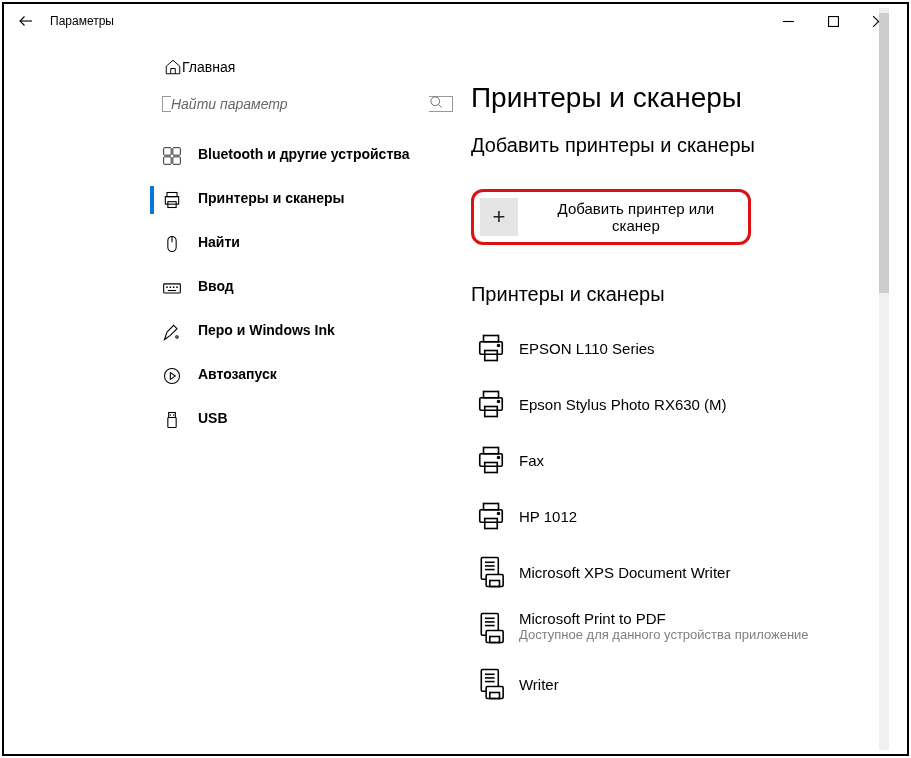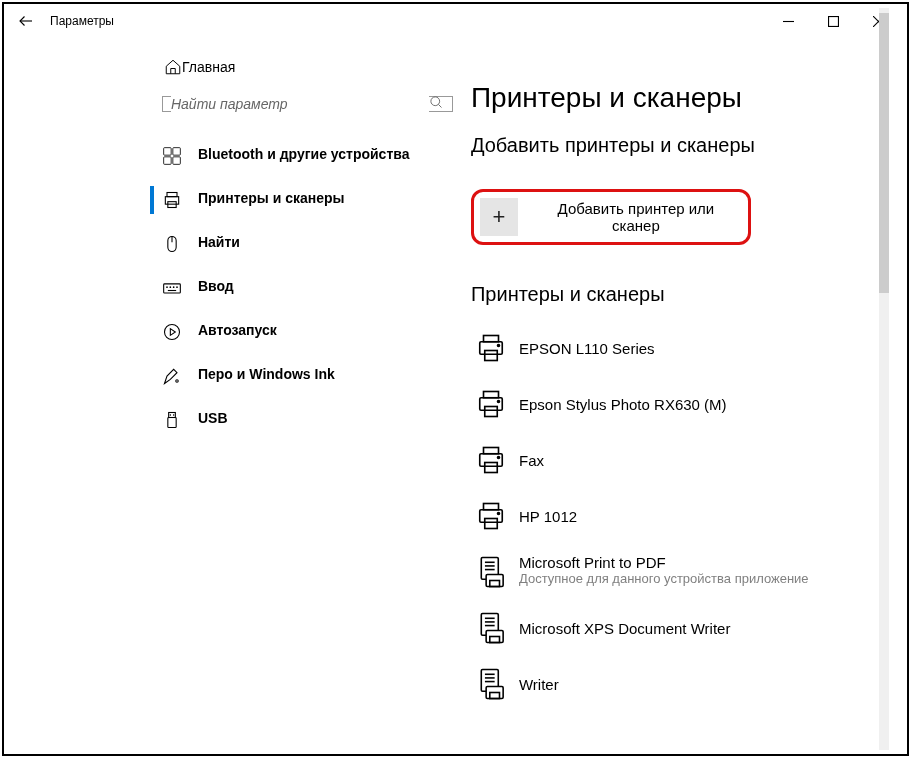--- a/index.html
+++ b/index.html
@@ -139,35 +139,35 @@
               <line x1="18" y1="11" x2="18" y2="11" stroke-linecap="round" stroke-width="2"></line>
               <line x1="7" y1="15" x2="17" y2="15"></line>
           </svg>
         </span>
         <span class="label">Ввод</span>
       </div>
 
       <div class="side-item">
         <span class="icon">
           <svg width="20" height="20" viewBox="0 0 24 24" fill="none" stroke="#000" stroke-width="1.3">
+            <path d="M3 21 L6 12 L14 4 L18 8 L10 16 Z"></path>
+              <circle cx="18" cy="18" r="1.5"></circle>
+          </svg>
+        </span>
+        <span class="label">Перо и Windows Ink</span>
+      </div>
+
+      <div class="side-item">
+        <span class="icon">
+          <svg width="20" height="20" viewBox="0 0 24 24" fill="none" stroke="#000" stroke-width="1.3">
             <circle cx="12" cy="12" r="9"></circle>
               <polygon points="10,8 16,12 10,16" fill="none"></polygon>
           </svg>
         </span>
         <span class="label">Автозапуск</span>
-      </div>
-
-      <div class="side-item">
-        <span class="icon">
-          <svg width="20" height="20" viewBox="0 0 24 24" fill="none" stroke="#000" stroke-width="1.3">
-            <path d="M3 21 L6 12 L14 4 L18 8 L10 16 Z"></path>
-              <circle cx="18" cy="18" r="1.5"></circle>
-          </svg>
-        </span>
-        <span class="label">Перо и Windows Ink</span>
       </div>
 
       <div class="side-item">
         <span class="icon">
           <svg width="20" height="20" viewBox="0 0 24 24" fill="none" stroke="#000" stroke-width="1.3">
             <rect x="8" y="3" width="8" height="6"></rect>
               <rect x="7" y="9" width="10" height="12" rx="1"></rect>
               <line x1="10" y1="5" x2="10" y2="7"></line>
               <line x1="14" y1="5" x2="14" y2="7"></line>
           </svg>
@@ -239,51 +239,51 @@
                 <rect x="3" y="7" width="18" height="10" rx="1"></rect>
                 <rect x="7" y="14" width="10" height="8"></rect>
                 <circle cx="18" cy="10" r="0.8" fill="#000"></circle>
               </svg>
           </span>
           <div class="dev-labels">
               <span class="dev-name">HP 1012</span>
             </div>
         </div>
 
-        <div class="dev-item">
+        <div class="dev-item start-center">
           <span class="dev-icon">
             <svg width="30" height="34" viewBox="0 0 24 28" fill="none" stroke="#000" stroke-width="1.3">
                 <rect x="4" y="2" width="14" height="18" rx="1"></rect>
                 <line x1="7" y1="6" x2="15" y2="6"></line>
                 <line x1="7" y1="9" x2="15" y2="9"></line>
                 <line x1="7" y1="12" x2="15" y2="12"></line>
                 <rect x="8" y="16" width="14" height="10" rx="1" fill="#fff"></rect>
                 <rect x="11" y="21" width="8" height="5"></rect>
               </svg>
           </span>
           <div class="dev-labels">
-            <span class="dev-name">Microsoft Print to PDF</span>
-            <span class="dev-sub">Доступное для данного устройства приложение</span>
-          </div>
-        </div>
-
-        <div class="dev-item start-center">
+              <span class="dev-name">Microsoft XPS Document Writer</span>
+            </div>
+        </div>
+
+        <div class="dev-item">
           <span class="dev-icon">
             <svg width="30" height="34" viewBox="0 0 24 28" fill="none" stroke="#000" stroke-width="1.3">
                 <rect x="4" y="2" width="14" height="18" rx="1"></rect>
                 <line x1="7" y1="6" x2="15" y2="6"></line>
                 <line x1="7" y1="9" x2="15" y2="9"></line>
                 <line x1="7" y1="12" x2="15" y2="12"></line>
                 <rect x="8" y="16" width="14" height="10" rx="1" fill="#fff"></rect>
                 <rect x="11" y="21" width="8" height="5"></rect>
               </svg>
           </span>
           <div class="dev-labels">
-              <span class="dev-name">Microsoft XPS Document Writer</span>
-            </div>
+            <span class="dev-name">Microsoft Print to PDF</span>
+            <span class="dev-sub">Доступное для данного устройства приложение</span>
+          </div>
         </div>
 
         <div class="dev-item start-center">
           <span class="dev-icon">
             <svg width="30" height="34" viewBox="0 0 24 28" fill="none" stroke="#000" stroke-width="1.3">
                 <rect x="4" y="2" width="14" height="18" rx="1"></rect>
                 <line x1="7" y1="6" x2="15" y2="6"></line>
                 <line x1="7" y1="9" x2="15" y2="9"></line>
                 <line x1="7" y1="12" x2="15" y2="12"></line>
                 <rect x="8" y="16" width="14" height="10" rx="1" fill="#fff"></rect>

